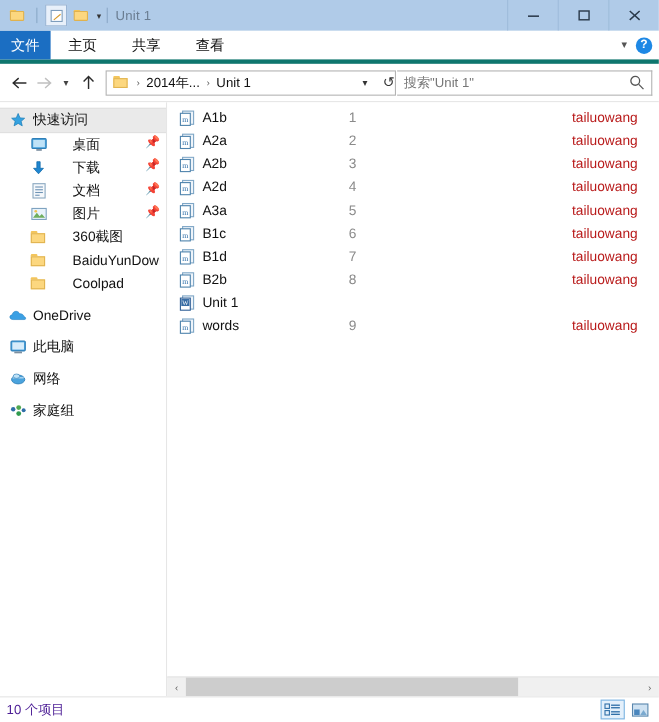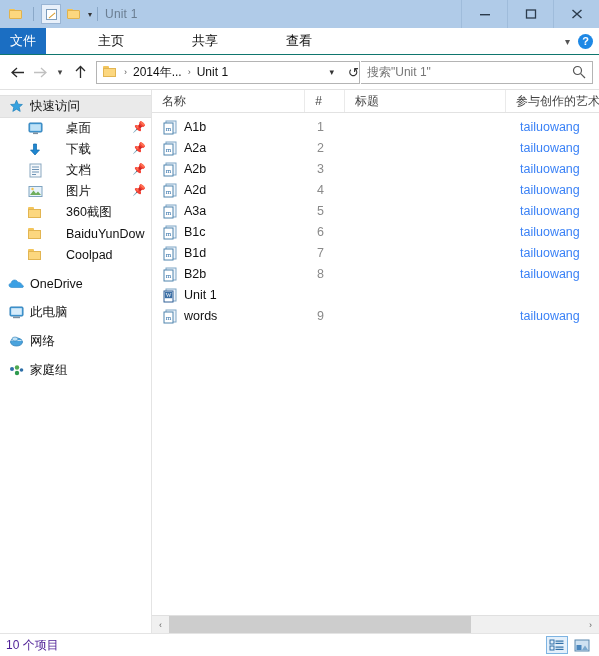--- a/index.html
+++ b/index.html
@@ -132,23 +132,22 @@
   }
   .wc svg { display: block; }
 
   
   .ribbon {
     height: 26px;
     flex: 0 0 26px;
     background: #ffffff;
     display: flex;
     align-items: stretch;
-    border-bottom: 1px solid #0f766e;
-    position: relative;
-    gap: 36px;
+    border-bottom: 4px solid #0f766e;
+    position: relative;
   }
   .tab-file {
     background: #1b6ec2;
     color: #fff;
     width: 46px;
     display: flex;
     align-items: center;
     justify-content: center;
     font-size: 13px;
   }
@@ -403,21 +402,21 @@
   }
   .cell-num {
     width: 40px;
     padding-left: 10px;
     color: #8a8a8a;
   }
   .cell-title { width: 163px; padding-left: 10px; }
   .cell-artist {
     flex: 1 1 auto;
     padding-left: 10px;
-    color: #3b82f6;
+    color: #b91c1c;
   }
   .file-ico {
     width: 16px; height: 16px;
     flex: 0 0 16px;
   }
 
   
   .hscroll {
     height: 17px;
     flex: 0 0 17px;
@@ -715,29 +714,20 @@
               <circle cx="12.5" cy="6" r="1.8" fill="#2f6fa8"></circle>
             </svg>
         </span>
         <span class="nav-label">家庭组</span>
       </div>
 
     </div>
 
     <div class="filepane">
 
-      <div class="colheader">
-        <div class="col col-name">
-          
-          <span>名称</span>
-        </div>
-        <div class="col col-num">#</div>
-        <div class="col col-title">标题</div>
-        <div class="col col-artist">参与创作的艺术</div>
-      </div>
 
       <div class="rows">
 
         <div class="row">
           <div class="cell cell-name">
             <span class="file-ico">
               <svg width="16" height="16" viewBox="0 0 16 16">
                   <rect x="4" y="1" width="10" height="12" fill="#eef4fa" stroke="#7ea6c6" stroke-width="1"></rect>
                   <rect x="2" y="3" width="9" height="11" fill="#ffffff" stroke="#4f84ad" stroke-width="1"></rect>
                   <text x="6.5" y="11" font-size="7" font-family="Liberation Serif, serif" fill="#2f6fa8" text-anchor="middle">m</text>

